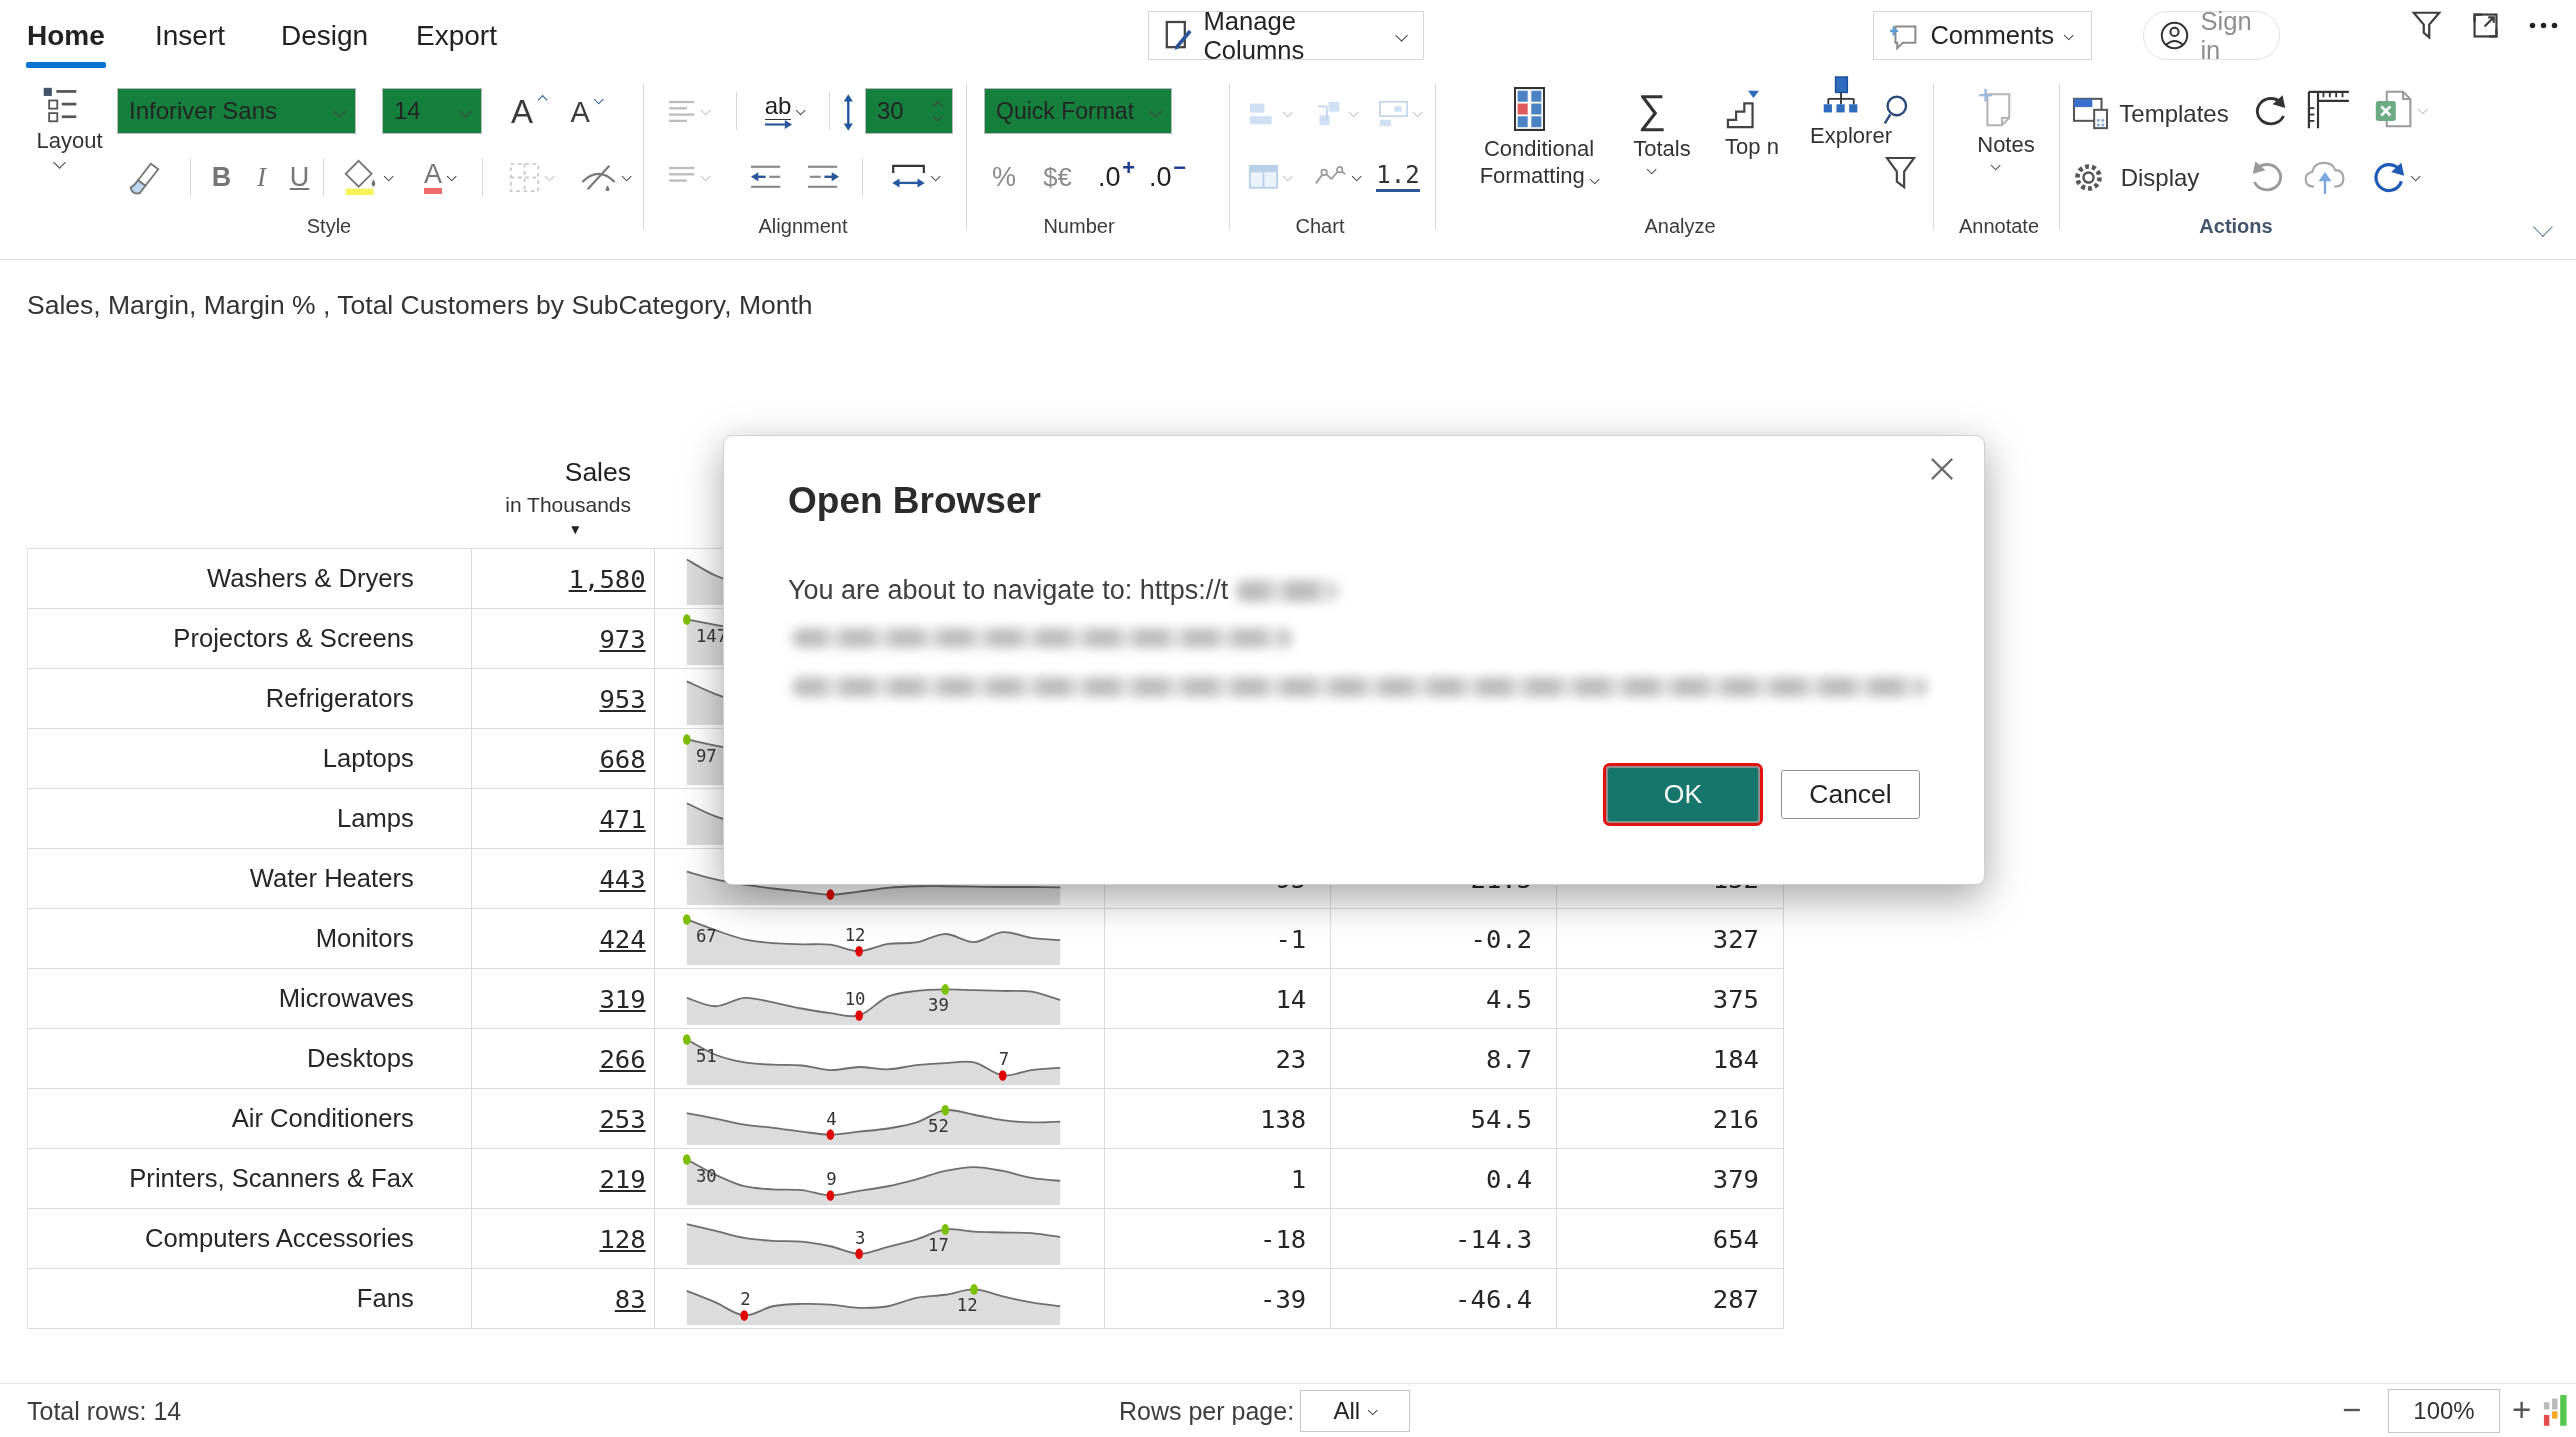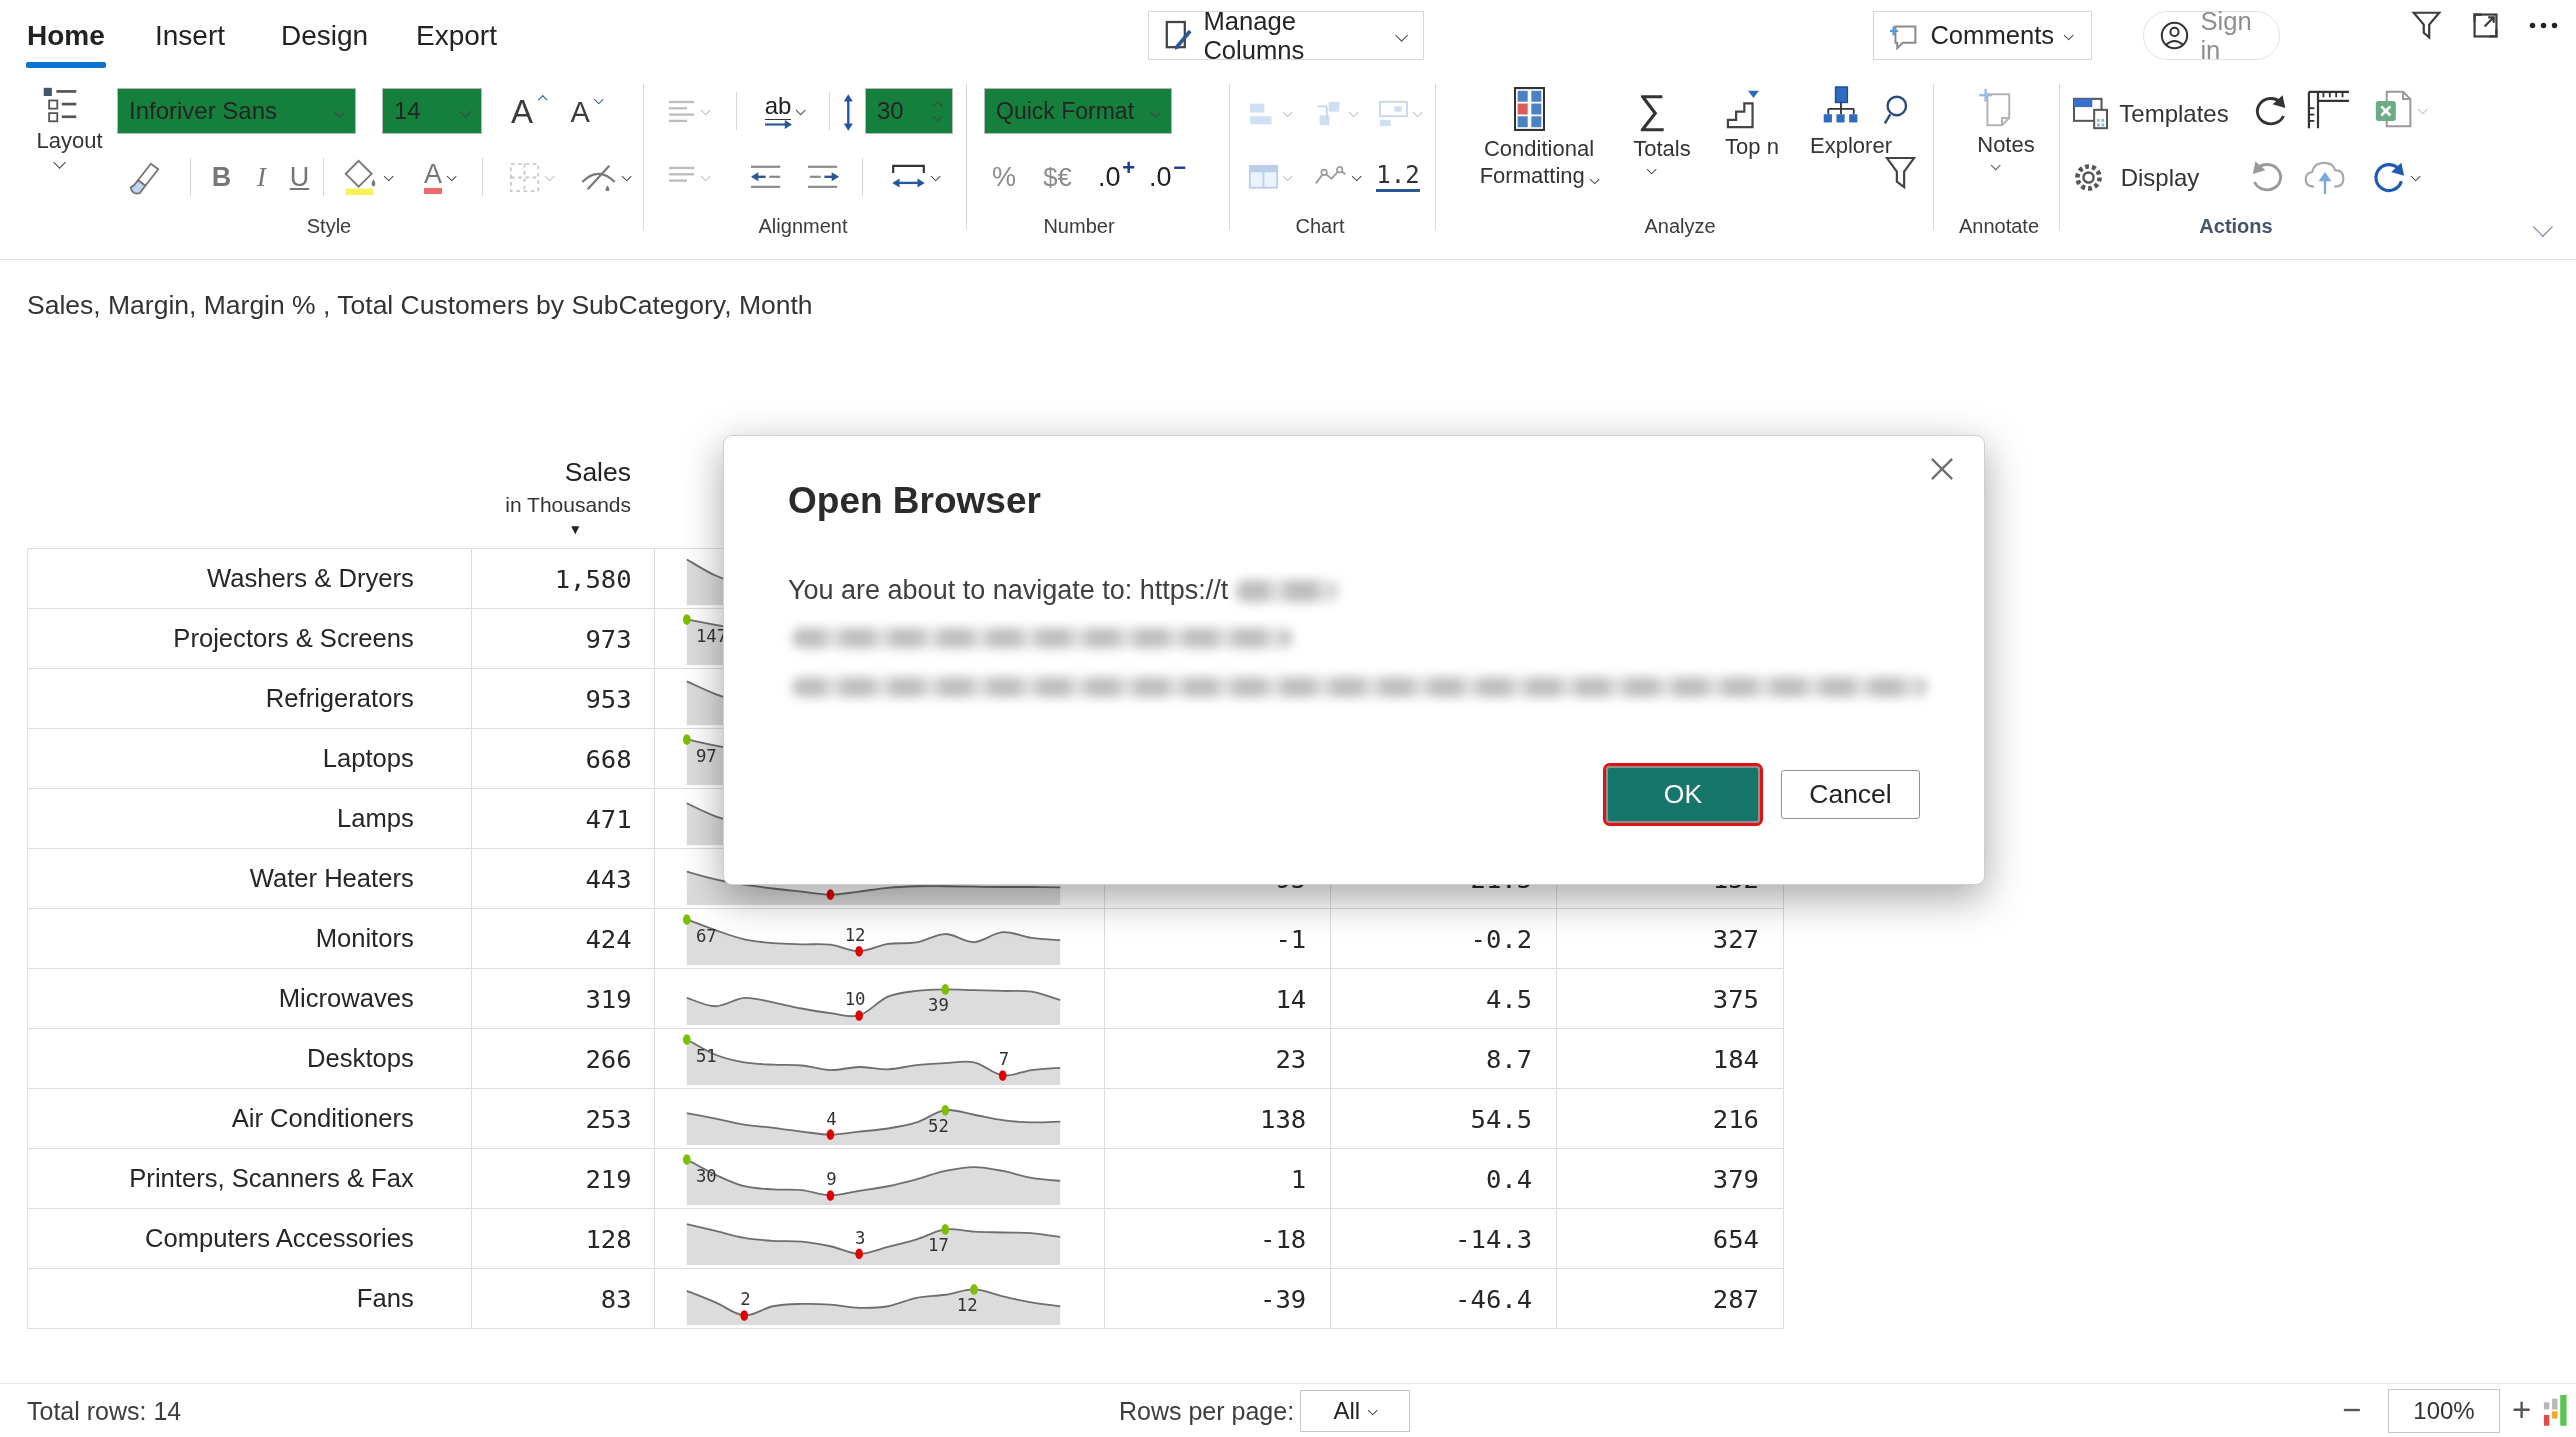--- a/index.html
+++ b/index.html
@@ -43,21 +43,21 @@
   
   .tbl-header{position:absolute;left:27px;top:454px;width:626px;}
   .hdr-measure{position:absolute;right:22px;top:2.7px;font-size:26.5px;color:#222;}
   .hdr-unit{position:absolute;right:22px;top:39px;font-size:21px;color:#333;}
   .hdr-sort{position:absolute;right:71px;top:68px;font-size:13.7px;color:#222;}
   .tbl{position:absolute;left:27px;top:548px;width:1757px;border-top:0.9px solid #dcdcdc;text-align:center;}
   .trow{display:flex;height:60px;border-bottom:0.9px solid #dcdcdc;border-left:0.9px solid #e3e3e3;box-sizing:border-box;}
   .cell{border-right:0.9px solid #dcdcdc;box-sizing:border-box;display:flex;align-items:center;
         justify-content:flex-end;font-size:25.6px;color:#262626;}
   .cell.cat{width:444px;padding-right:57px;}
-  .cell.sales{width:183px;padding-right:22px;}
+  .cell.sales{width:183px;padding-right:8px;text-decoration:underline;}
   .cell.sparkcell{width:451px;position:relative;justify-content:flex-start;}
   .cell.c-m{width:226px;padding-right:24px;}
   .cell.c-p{width:226px;padding-right:24px;}
   .cell.c-c{width:227px;padding-right:24px;}
   .spark{position:absolute;left:25.6px;top:4.6px;}
 
   
   .dialog{position:absolute;left:723px;top:435px;width:1260px;height:448px;background:#fff;
           border:0.9px solid #cfcfcf;border-radius:9px;box-shadow:0 12.8px 40px rgba(0,0,0,.35);z-index:20;}
   .dlg-close{position:absolute;right:24px;top:14.6px;width:37px;height:37px;display:flex;align-items:center;
@@ -395,21 +395,21 @@
     <span class="cap">Totals</span>
     <span class="chv sm"></span>
   </div>
   <div class="tall" style="left:1700px;top:16.4px;width:84px;">
     <svg width="37" height="42" viewBox="0 0 40 46">
       <polygon points="26,4 38,4 32,12" fill="#2b6cb8"></polygon>
       <path d="M4 44 V36 H13 V27 H22 V18 H31 V44 Z" fill="none" stroke="#444" stroke-width="2.4"></path>
     </svg>
     <span class="cap">Top n</span>
   </div>
-  <div class="tall" style="left:1787px;top:15px;width:108px;">
+  <div class="tall" style="left:1787px;top:5px;width:108px;">
     <svg width="40" height="42" viewBox="0 0 44 46">
       <rect x="16" y="1" width="13" height="17" fill="#2f6bbf" stroke="#1d4f96" stroke-width="1.6"></rect>
       <path d="M22 18 V25 M8 25 H36 M8 25 V31 M22 25 V31 M36 25 V31" stroke="#333" stroke-width="2" fill="none"></path>
       <rect x="3" y="31" width="9" height="9" fill="#2f6bbf"></rect>
         <rect x="17" y="31" width="9" height="9" fill="#2f6bbf"></rect>
         <rect x="31" y="31" width="9" height="9" fill="#2f6bbf"></rect>
     </svg>
     <span class="cap">Explorer</span>
   </div>
   <div class="rbtn" style="left:1880px;top:20px;width:40px;height:40px;">

